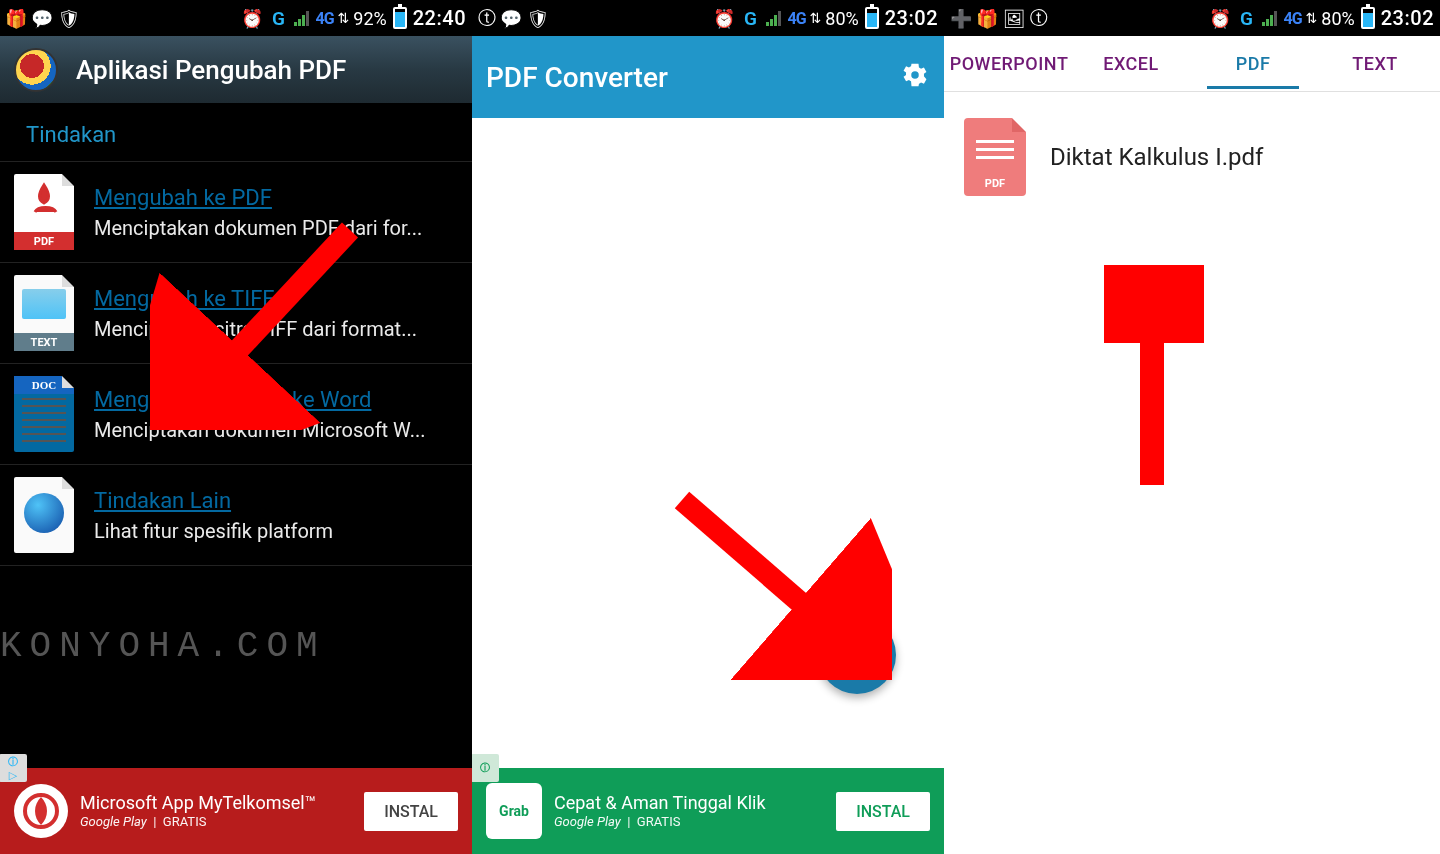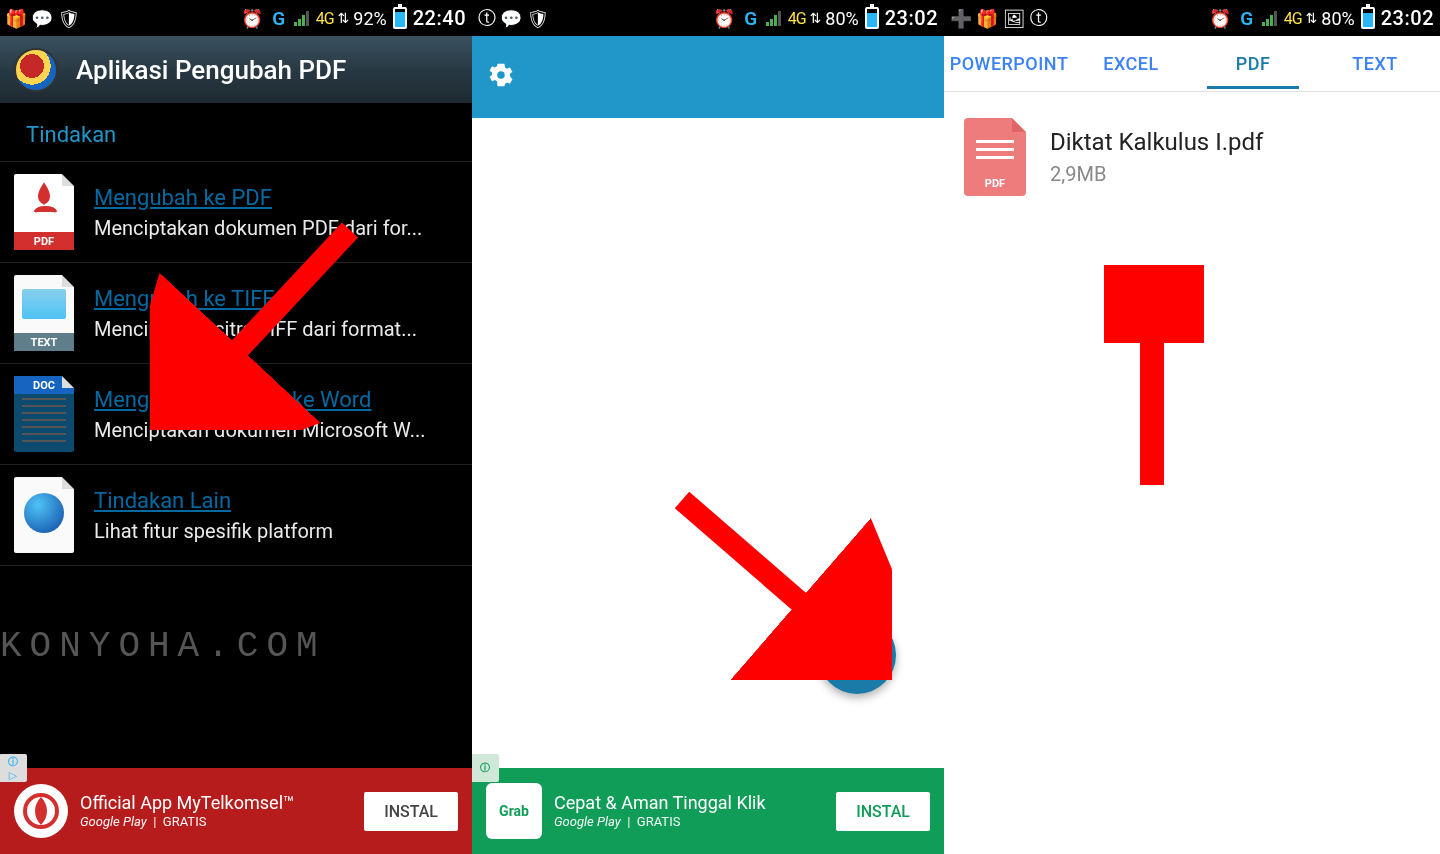--- a/index.html
+++ b/index.html
@@ -39,21 +39,21 @@
   .statusbar .clock { font-weight: 500; font-size: 20px; letter-spacing: 0.5px; }
   .statusbar .batt-pct { font-size: 18px; }
   .sb-ico { display: inline-flex; align-items: center; justify-content: center; }
   .batt {
     width: 14px; height: 22px; border: 2px solid #fff; border-radius: 2px;
     position: relative; margin: 0 2px;
   }
   .batt::before { content:""; position:absolute; top:-5px; left:3px; width:4px; height:3px; background:#fff; }
   .batt-fill { position:absolute; bottom:0; left:0; right:0; background:#29b6f6; }
   .sig-4g {
-    color:#fde047; font-weight:400; font-size:16px; letter-spacing:-1px;
+    color:#3b82f6; font-weight:700; font-size:16px; letter-spacing:-1px;
   }
   .sig-bars { position:relative; width:18px; height:16px; }
   .sig-bars span { position:absolute; bottom:0; width:3px; background:#4caf50; }
   .sig-bars span:nth-child(1){left:0;height:4px;}
   .sig-bars span:nth-child(2){left:4px;height:7px;}
   .sig-bars span:nth-child(3){left:8px;height:11px;}
   .sig-bars span:nth-child(4){left:12px;height:15px;background:#555;}
   .alarm-ico, .g-letter, .shield-ico, .gift-ico, .msg-ico, .plus-ico, .pic-ico, .circle-ico {
     width: 22px; height: 22px; display:inline-flex; align-items:center; justify-content:center;
   }
@@ -145,21 +145,21 @@
   
   .col3 .appbar { height:82px; background:#2196c9; }
   .col3 .title  { font-size:28px; }
   .back-ico svg { fill:#fff; }
   .more-btn { color:#fff; font-size:20px; font-weight:500; letter-spacing:0.5px; }
   .tabs {
     display:flex; height:56px; align-items:center; background:#fff;
     border-bottom:1px solid #e0e0e0; padding:0 4px;
   }
   .tab {
-    flex:1; text-align:center; color:#3b82f6; font-size:18px; font-weight:500;
+    flex:1; text-align:center; color:#701a75; font-size:18px; font-weight:500;
     letter-spacing:0.5px; padding:14px 0; position:relative;
   }
   .tab.active { color:#1a7aa8; }
   .tab.active::after{
     content:""; position:absolute; left:12%; right:12%; bottom:-1px; height:3px; background:#1a7aa8;
   }
   .file-row { display:flex; align-items:center; gap:24px; padding:26px 20px 10px; }
   .file-ico {
     width:62px; height:78px; background:#ef7c7c; border-radius:4px; position:relative;
   }
@@ -229,21 +229,21 @@
         <div class="action-icon" style="background: rgb(250, 250, 250);">
           <div style="position:absolute;top:14px;left:8px;right:8px;height:30px;background:linear-gradient(#87ceeb,#4fc3f7);border-radius:2px;"></div>
           <div class="badge" style="background: rgb(96, 125, 139);">TEXT</div>
         </div>
         <div class="action-text">
           <div class="action-title">Mengubah ke TIFF</div>
           <div class="action-sub">Menciptakan citra TIFF dari format...</div>
         </div>
       </div>
       <div class="action-item">
-        <div class="action-icon" style="background: #0c4a6e;">
+        <div class="action-icon" style="background: #0369a1; font-family: Liberation Serif, serif;">
           <div style="position:absolute;top:22px;left:8px;right:8px;bottom:8px;background:repeating-linear-gradient(#555 0 2px,transparent 2px 7px);"></div>
           <div class="badge" style="background: rgb(21, 101, 192); bottom: auto; top: 0px;">DOC</div>
         </div>
         <div class="action-text">
           <div class="action-title">Mengubah dari PDF ke Word</div>
           <div class="action-sub">Menciptakan dokumen Microsoft W...</div>
         </div>
       </div>
       <div class="action-item">
         <div class="action-icon" style="background: rgb(250, 250, 250);">
@@ -263,21 +263,21 @@
       <span style="color:#29b6f6;font-weight:700;">ⓘ</span>
       <span style="color:#29b6f6;font-size:11px;">▷</span>
     </div>
     <div class="ad-logo">
       <svg width="36" height="36" viewBox="0 0 36 36">
           <circle cx="18" cy="18" r="16" fill="none" stroke="#d32f2f" stroke-width="4"></circle>
           <path d="M18 4 C10 12 10 24 18 32 C26 24 26 12 18 4" fill="#d32f2f"></path>
         </svg>
     </div>
     <div class="ad-text">
-      <div class="ad-headline">Official App MyTelkomsel™</div>
+      <div class="ad-headline">Microsoft App MyTelkomsel™</div>
       <div class="ad-sub">
         <span style="font-style:italic;">Google Play</span>
         &nbsp;|&nbsp;
         <span>GRATIS</span>
       </div>
     </div>
     <div class="ad-btn">INSTAL</div>
   </div>
 
   <div class="arrow" style="left:150px; top:210px;">
@@ -310,20 +310,21 @@
     <span class="sig-4g">4G</span>
     <span style="font-size:14px;">⇅</span>
     <span class="batt-pct">80%</span>
     <span class="batt">
         <span class="batt-fill" style="height:80%"></span>
       </span>
     <span class="clock">23:02</span>
   </div>
 
   <div class="appbar">
+    <div class="title">PDF Converter</div>
     <span class="gear-ico">
       <svg width="30" height="30" viewBox="0 0 24 24">
           <path d="M19.14,12.94a7.14,7.14,0,0,0,0-1.88l2-1.55-2-3.46-2.35.94a7,7,0,0,0-1.63-.94L14.8,3H9.2L8.83,5.05a7,7,0,0,0-1.63.94L4.85,5.05l-2,3.46,2,1.55a7.14,7.14,0,0,0,0,1.88l-2,1.55,2,3.46,2.35-.94a7,7,0,0,0,1.63.94L9.2,21h5.6l.37-2.05a7,7,0,0,0,1.63-.94l2.35.94,2-3.46ZM12,15a3,3,0,1,1,3-3A3,3,0,0,1,12,15Z"></path>
         </svg>
     </span>
   </div>
 
   <div class="fab">
     <span>+</span>
   </div>
@@ -391,21 +392,20 @@
       <div class="tab">TEXT</div>
     </div>
 
   <div class="file-row">
     <div class="file-ico">
       <div class="lines"></div>
       <div class="lbl">PDF</div>
     </div>
     <div>
       <div class="file-name">Diktat Kalkulus I.pdf</div>
-      <div class="file-size">2,9MB</div>
     </div>
   </div>
 
   <div class="arrow" style="left:160px; top:265px;">
     <svg width="100" height="240">
         <defs>
           <marker id="ah3" markerWidth="10" markerHeight="10" refX="2" refY="5" orient="auto">
             <path d="M0,0 L10,5 L0,10 Z" fill="#f00"></path>
           </marker>
         </defs>

